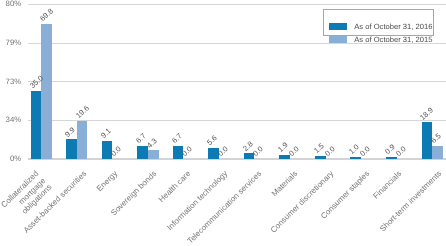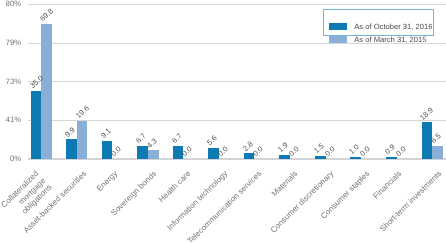--- a/index.html
+++ b/index.html
@@ -26,21 +26,21 @@
            white-space:nowrap;line-height:9px;}
 </style>
 </head>
 <body>
 
 <div id="chart">
 <div class="axis-y">
 <div class="baseline" style="top:157.90px"></div>
 <div class="ytick" style="top:153.80px">0%</div>
 <div class="gridline" style="top:120.00px"></div>
-<div class="ytick" style="top:115.20px">41%</div>
+<div class="ytick" style="top:115.20px">34%</div>
 <div class="gridline" style="top:81.40px"></div>
 <div class="ytick" style="top:76.60px">73%</div>
 <div class="gridline" style="top:42.80px"></div>
 <div class="ytick" style="top:38.00px">79%</div>
 <div class="gridline" style="top:4.20px"></div>
 <div class="ytick" style="top:-0.60px">80%</div>
 </div>
 <div class="plot">
 <div class="bar" style="left:30.60px;width:10.65px;top:91.05px;height:67.55px;background:#0E7AB4"></div>
 <div class="bar" style="left:66.14px;width:10.65px;top:139.49px;height:19.11px;background:#0E7AB4"></div>
@@ -123,16 +123,16 @@
         <span>Short-term investments</span>
       </div>
 </div>
 <div class="legend">
 <div class="legrow" style="top:12.60px">
         <span class="swatch" style="background:#0E7AB4"></span>
         <span class="legtext">As of October 31, 2016</span>
       </div>
 <div class="legrow" style="top:24.80px">
         <span class="swatch" style="background:#8AAFD6"></span>
-        <span class="legtext">As of March 31, 2015</span>
+        <span class="legtext">As of October 31, 2015</span>
       </div>
 </div>
 </div>
 
 </body></html>

